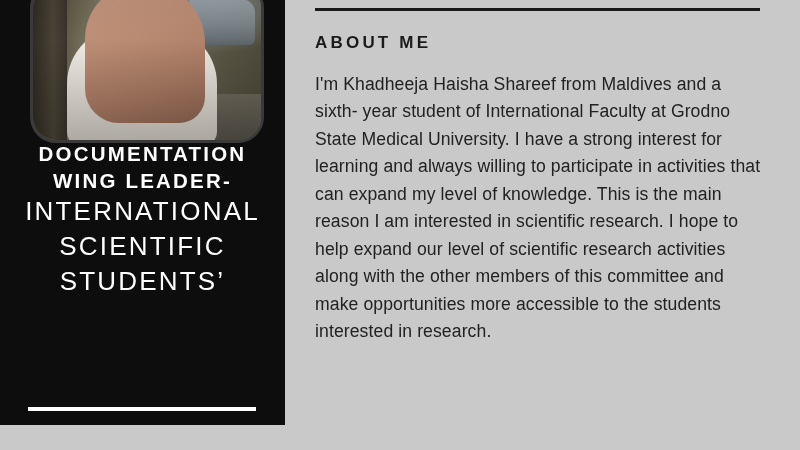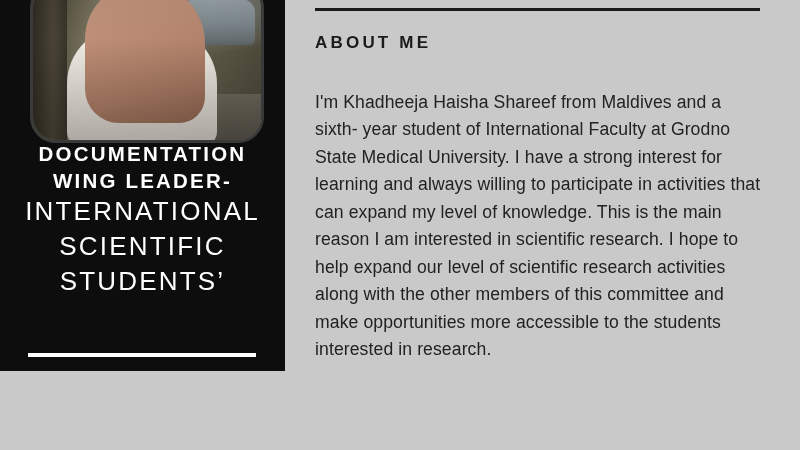--- a/index.html
+++ b/index.html
@@ -18,21 +18,21 @@
     width: 800px;
     height: 450px;
     display: flex;
     background: #c9c9c9;
   }
 
   
   .left-panel {
     position: relative;
     width: 285px;
-    height: 371px;
+    height: 425px;
     background: #0d0d0d;
     flex: 0 0 285px;
     display: flex;
     flex-direction: column;
     align-items: center;
   }
   .photo-frame {
     position: absolute;
     top: -18px;
     left: 30px;
@@ -172,21 +172,21 @@
   }
   .section-heading {
     margin-top: 33px;
     font-size: 17px;
     font-weight: bold;
     letter-spacing: 3.2px;
     color: #1a1a1a;
     text-transform: uppercase;
   }
   .body-text {
-    margin-top: 36px;
+    margin-top: 18px;
     font-size: 17.6px;
     line-height: 1.56;
     color: #222222;
     max-width: 470px;
     letter-spacing: 0.1px;
   }
 </style>
 </head>
 <body>
 

